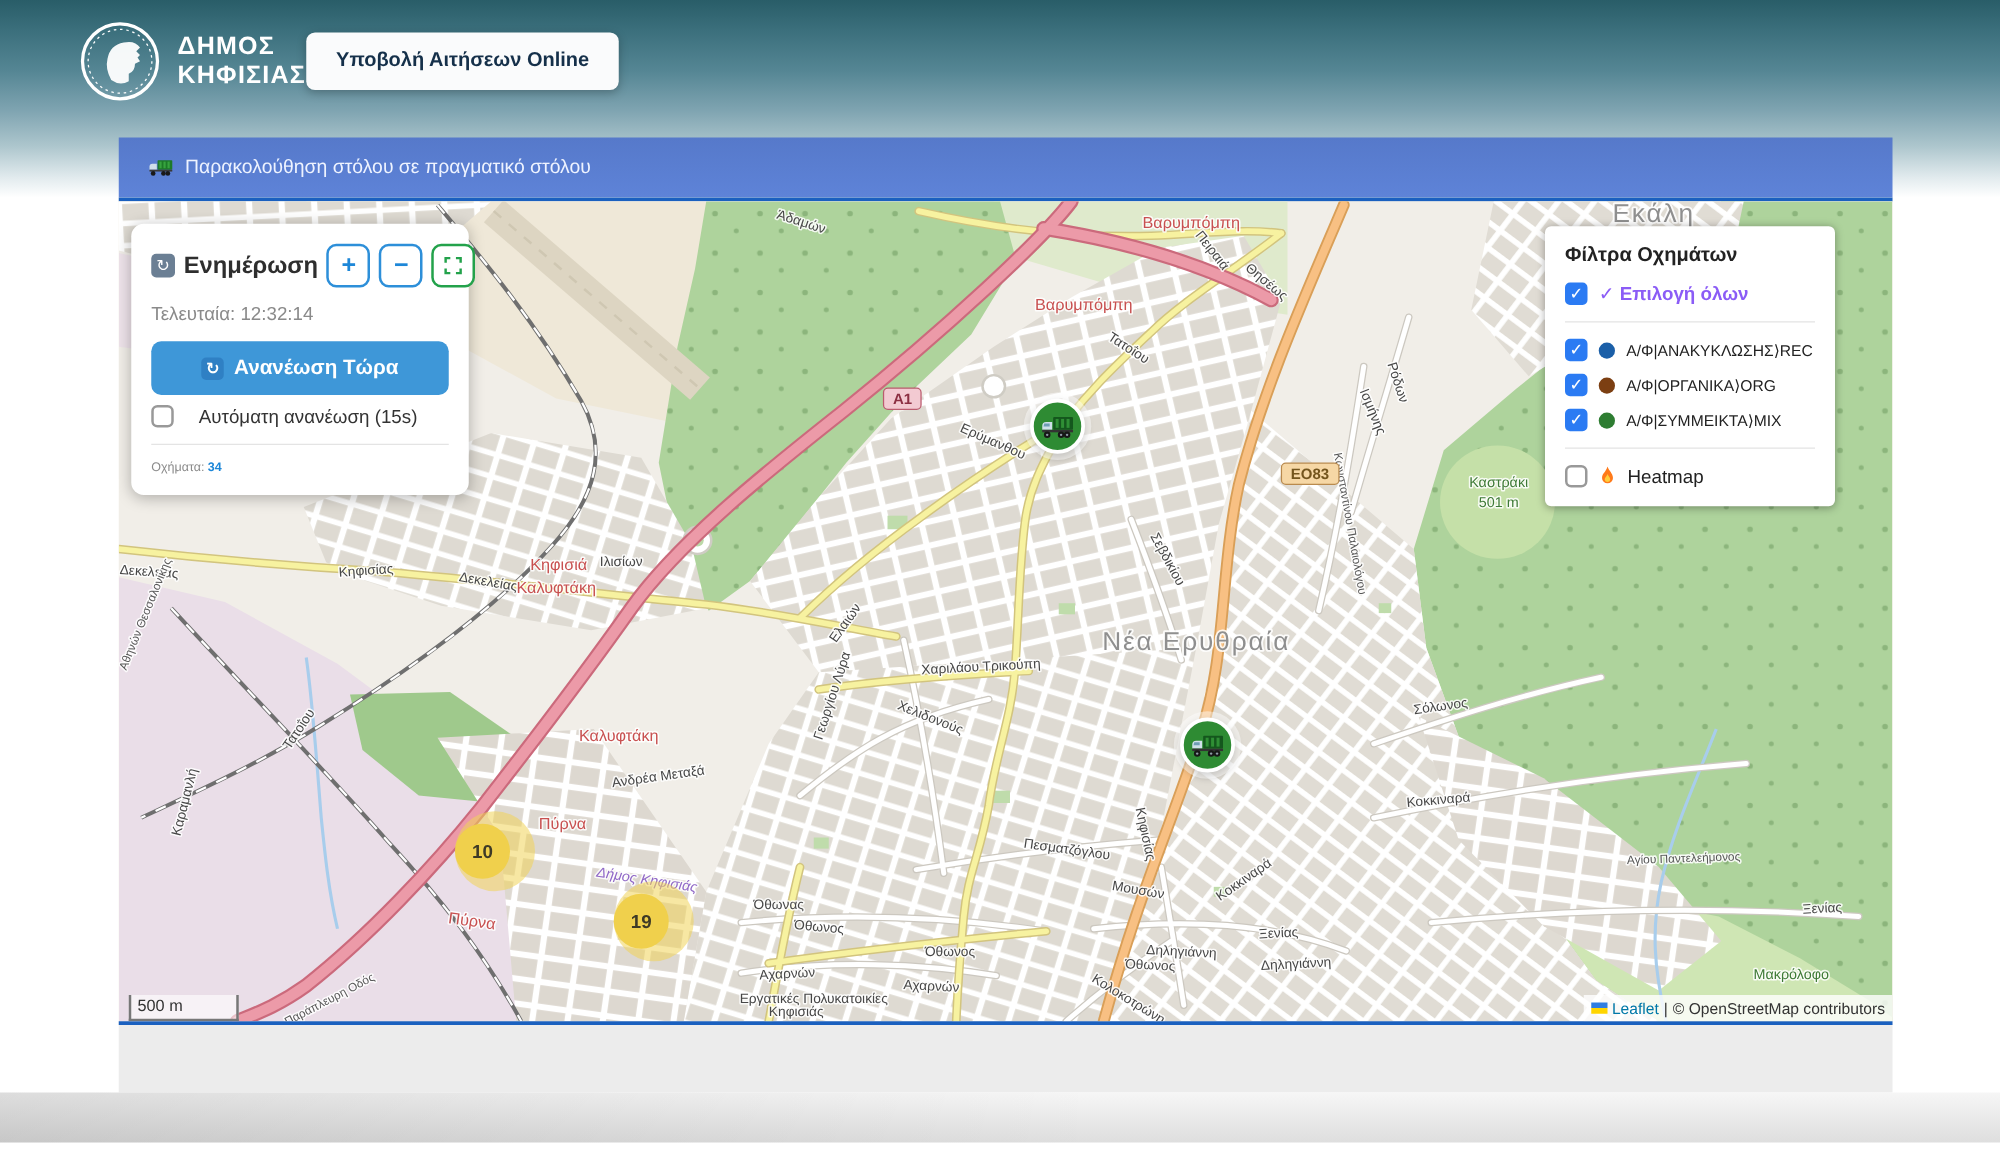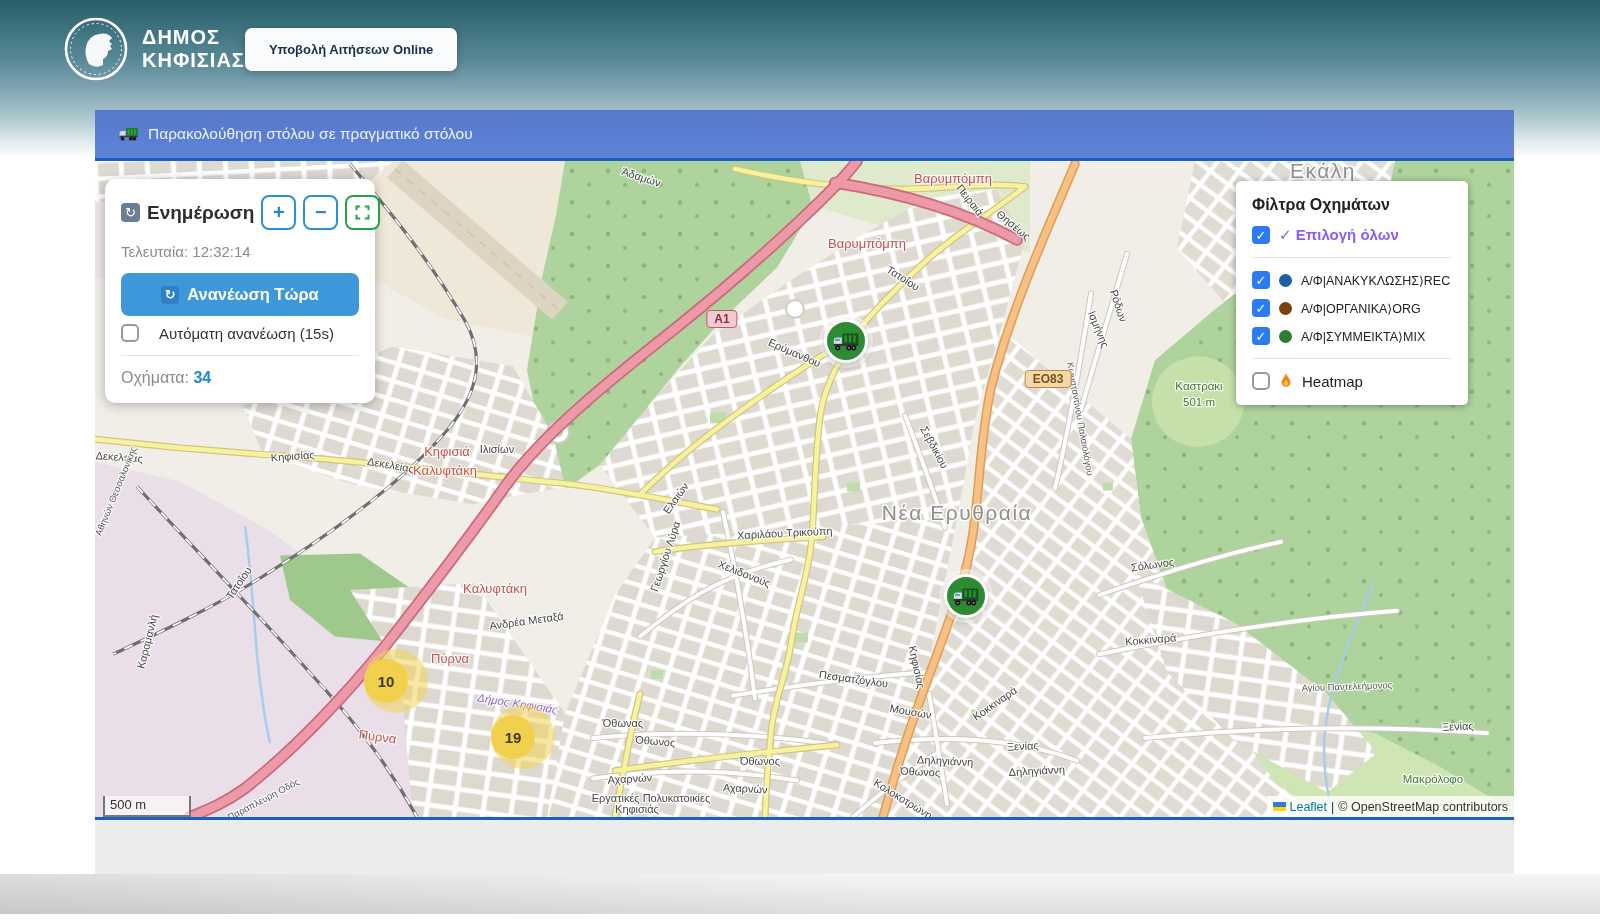--- a/index.html
+++ b/index.html
@@ -12,21 +12,21 @@
     background: linear-gradient(180deg, #295d68 0%, #3c707d 16%, #558694 36%,
                 #7fa4b1 56%, #adc6cd 74%, #e2ebee 90%, #ffffff 100%);
   }
   .nav-row { display: flex; align-items: center; height: 110px; padding: 0 78px 12px 64px; }
   .brand { display: flex; align-items: center; gap: 14px; text-decoration: none; cursor: pointer; }
   .brand-emblem { width: 64px; height: 64px; display: block; }
   .brand-text { color: #fff; font-weight: bold; font-size: 20px; line-height: 1.15; letter-spacing: 1px; }
   nav.main { flex: 1; display: flex; justify-content: center; align-items: center; gap: 58px; }
   nav.main a { color: #eaf4f6; font-size: 22px; font-weight: 600; text-decoration: none; cursor: pointer; white-space: nowrap; }
   .cta {
-    background: #fafbfc; color: #15304a; font-size: 13px; font-weight: bold;
+    background: #fafbfc; color: #15304a; font-size: 16px; font-weight: bold;
     padding: 14px 24px; border-radius: 7px; text-decoration: none; cursor: pointer;
     box-shadow: 0 2px 8px rgba(0,0,0,.25); white-space: nowrap;
   }
   .subbar {
     margin: 0 86px 0 95px; height: 48px; background: linear-gradient(180deg,#5679ca,#5e83d8);
     display: flex; align-items: center; gap: 9px; padding: 0 24px;
     color: #eef3ff; font-size: 15.5px;
   }
   .subbar svg { display: block; }
 
@@ -97,21 +97,21 @@
     background: #3e97d8; color: #fff; font-size: 16.5px; font-weight: bold; cursor: pointer;
     display: flex; align-items: center; justify-content: center; gap: 8px; font-family: inherit;
   }
   .cp-check { margin-top: 8px; display: flex; align-items: center; gap: 20px;
               font-size: 15px; color: #333; cursor: pointer; }
   .cb { width: 18px; height: 18px; border: 2px solid #999; border-radius: 5px; background: #fff;
         flex: none; display: inline-flex; align-items: center; justify-content: center;
         font-size: 13px; color: #fff; }
   .cb.checked { background: #2b7bf3; border-color: #2b7bf3; border-radius: 4px; }
   .ctrl-panel hr, .filter-panel hr { border: none; border-top: 1px solid #e4e4e4; margin: 13px 0; }
-  .cp-veh { font-size: 16px; color: #8a8a8a; }
+  .cp-veh { font-size: 10px; color: #8a8a8a; }
   .cp-veh b { color: #1d87d8; }
 
   
   .filter-panel {
     position: absolute; right: 46px; top: 20px; width: 232px; background: #fff;
     border-radius: 5px; box-shadow: 0 1px 7px rgba(0,0,0,.35); padding: 15px 16px; z-index: 20;
   }
   .fp-title { font-size: 16px; font-weight: bold; color: #222; margin-bottom: 12px; }
   .fp-row { display: flex; align-items: center; gap: 9px; cursor: pointer; margin-top: 10px; }
   .fp-row:first-of-type { margin-top: 0; }

